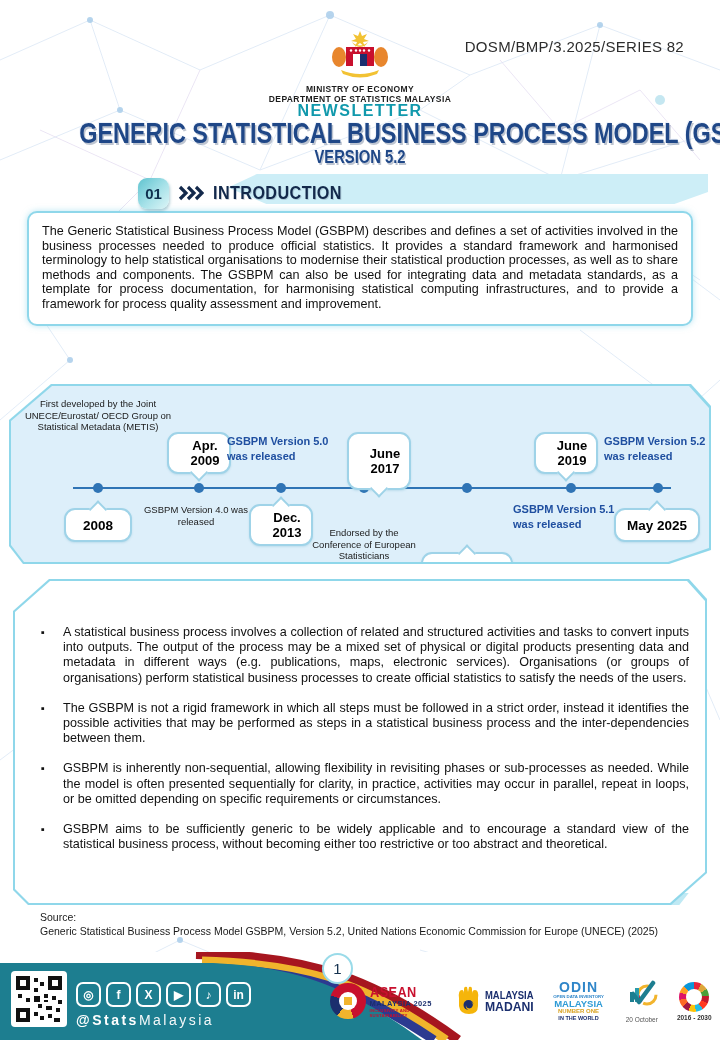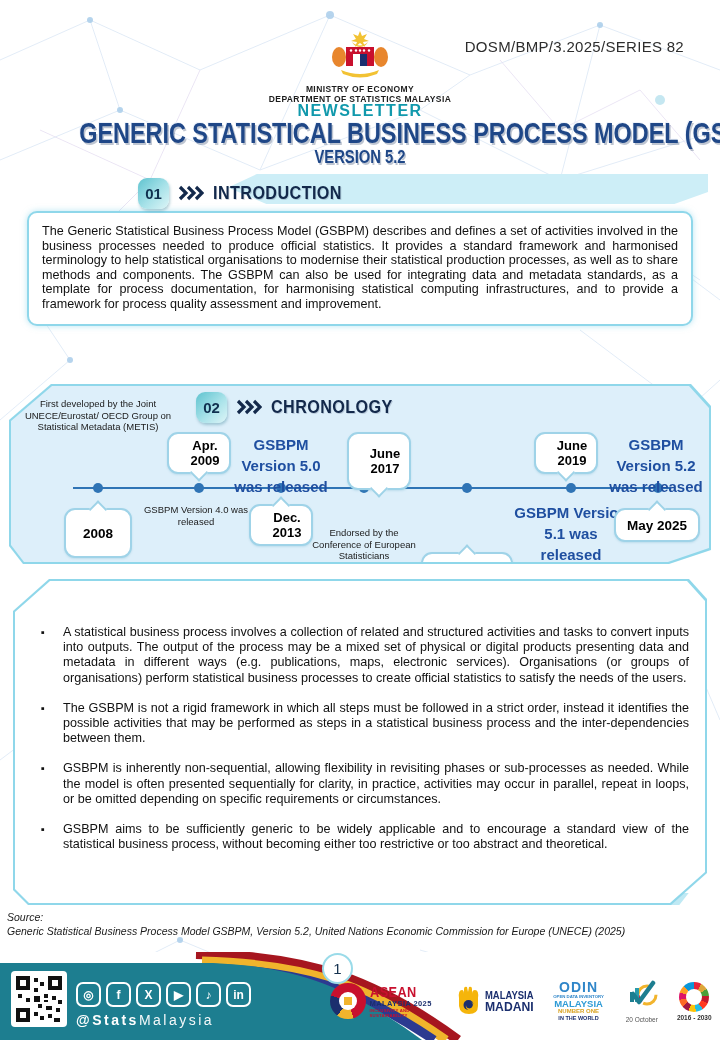--- a/index.html
+++ b/index.html
@@ -46,21 +46,21 @@
   .card2-outer { position:absolute; left:9px; top:384px; width:702px; height:180px; background:#8fd7ea;
     clip-path:polygon(42px 0, calc(100% - 20px) 0, 100% 22px, 100% calc(100% - 14px), calc(100% - 42px) 100%, 14px 100%, 0 calc(100% - 18px), 0 36px);
     filter:drop-shadow(0 0 5px rgba(120,200,225,.6)); z-index:2; }
   .card2-inner { position:absolute; inset:2px; background:#ddeffa;
     clip-path:polygon(41px 0, calc(100% - 20px) 0, 100% 22px, 100% calc(100% - 14px), calc(100% - 41px) 100%, 13px 100%, 0 calc(100% - 17px), 0 35px); }
   .card2-inner .sec-header { position:absolute; left:185px; top:5px; }
 
   .tl-line { position:absolute; left:62px; top:101px; width:598px; height:2px; background:#2f74b5; }
   .tl-node { position:absolute; top:97px; width:10px; height:10px; border-radius:50%; background:#2f74b5; }
   .tl-note { position:absolute; font-size:9.5px; line-height:11.5px; color:#1a1a1a; text-align:center; }
-  .tl-note-blue { position:absolute; font-size:15px; line-height:21px; color:#1f4fa0; font-weight:bold; text-align:center; }
+  .tl-note-blue { position:absolute; font-size:11px; line-height:15px; color:#1f4fa0; font-weight:bold; text-align:left; }
   .bubble { position:absolute; background:#fff; border:2px solid #9fd3e8; border-radius:11px;
     display:flex; align-items:center; justify-content:center; text-align:center;
     font-weight:bold; color:#000; box-shadow:0 1px 2px rgba(100,170,200,.25); }
   .bubble.two { font-size:13px; line-height:15px;padding-left:12px; }
   .bubble.one { font-size:13.5px; }
   .bubble.tail-down::after { content:""; position:absolute; left:50%; bottom:-7px; width:11px; height:11px; background:#fff;
     border-right:2px solid #9fd3e8; border-bottom:2px solid #9fd3e8; transform:translateX(-50%) rotate(45deg); }
   .bubble.tail-up::after { content:""; position:absolute; left:50%; top:-7px; width:11px; height:11px; background:#fff;
     border-left:2px solid #9fd3e8; border-top:2px solid #9fd3e8; transform:translateX(-50%) rotate(45deg); }
 
@@ -72,21 +72,21 @@
     clip-path:polygon(35px 0, calc(100% - 18px) 0, 100% 20px, 100% calc(100% - 31px), calc(100% - 35px) 100%, 14px 100%, 0 calc(100% - 14px), 0 31px); }
   .card3-inner .sec-header { position:absolute; left:200px; top:6px; }
   .bullets { position:absolute; left:22px; top:44px; width:652px; list-style:none; }
   .bullets li { position:relative; padding-left:26px; margin-bottom:15px; font-size:12.6px; line-height:15.2px; color:#111; text-align:justify; }
   .bullets li .bullet-marker { position:absolute; left:4px; top:0; font-size:11px; color:#111; }
 
   .deco1 { position:absolute; left:357px; top:893px; width:120px; height:12px; background:#bfe9f4; transform:skewX(-38deg); z-index:1; }
   .deco2 { position:absolute; left:606px; top:893px; width:78px; height:12px; background:#bfe9f4; transform:skewX(-38deg); z-index:1; }
 
   
-  .source { position:absolute; left:7px; top:911px; z-index:2;font-style:italic; }
+  .source { position:absolute; left:40px; top:911px; z-index:2; }
   .source .src-label { font-size:10.5px; color:#1a1a1a; }
   .source .src-text { font-size:10.5px; color:#1a1a1a; margin-top:2px; }
 
   
   .footer { position:absolute; left:0; bottom:0; width:720px; height:88px; z-index:4; }
   .footer svg.band { position:absolute; left:0; top:0; }
   .page-circle { position:absolute; left:322px; top:1px; width:31px; height:31px; border-radius:50%; background:#fff;
     border:2px solid #9adbe9; display:flex; align-items:center; justify-content:center;
     font-size:15px; color:#16324f; z-index:5; }
   .qr { position:absolute; left:11px; top:19px; width:56px; height:56px; background:#fff; border-radius:4px; padding:3px; z-index:5; }
@@ -200,49 +200,38 @@
       </svg>
       <span class="sec-title">INTRODUCTION</span>
     </div>
     <div class="card1">
       <p>The Generic Statistical Business Process Model (GSBPM) describes and defines a set of activities involved in the business processes needed to produce official statistics. It provides a standard framework and harmonised terminology to help statistical organisations to modernise their statistical production processes, as well as to share methods and components. The GSBPM can also be used for integrating data and metadata standards, as a template for process documentation, for harmonising statistical computing infrastructures, and to provide a framework for process quality assessment and improvement.</p>
     </div>
   </div>
 
   <div class="card2-outer">
     <div class="card2-inner">
-      <div class="sec-header">
-        <div class="badge">02</div>
-        <svg class="chevrons" width="26" height="16" viewBox="0 0 26 16">
-          <g stroke="#13294b" stroke-width="3.2" fill="none">
-              <path d="M2 2 L8 8 L2 14"></path>
-              <path d="M10 2 L16 8 L10 14"></path>
-              <path d="M18 2 L24 8 L18 14"></path>
-            </g>
-        </svg>
-        <span class="sec-title">CHRONOLOGY</span>
-      </div>
 
       <div class="tl-line"></div>
       <div class="tl-node" style="left:82px;"></div>
       <div class="tl-node" style="left:183px;"></div>
       <div class="tl-node" style="left:265px;"></div>
       <div class="tl-node" style="left:348px;"></div>
       <div class="tl-node" style="left:451px;"></div>
       <div class="tl-node" style="left:555px;"></div>
       <div class="tl-node" style="left:642px;"></div>
 
       <div class="tl-note" style="left:7px; top:12px; width:160px;">First developed by the Joint UNECE/Eurostat/ OECD Group on Statistical Metadata (METIS)</div>
       <div class="bubble two tail-down" style="left:156px; top:46px; width:64px; height:42px;">Apr. 2009</div>
       <div class="tl-note-blue" style="left:216px; top:48px; width:108px;">GSBPM Version 5.0 was released</div>
       <div class="bubble two tail-down" style="left:336px; top:46px; width:64px; height:58px;">June 2017</div>
       <div class="bubble two tail-down" style="left:523px; top:46px; width:64px; height:42px;">June 2019</div>
       <div class="tl-note-blue" style="left:593px; top:48px; width:104px;">GSBPM Version 5.2 was released</div>
 
-      <div class="bubble one tail-up" style="left:53px; top:122px; width:68px; height:50px;">2008</div>
+      <div class="bubble one tail-up" style="left:53px; top:122px; width:68px; height:34px;">2008</div>
       <div class="tl-note" style="left:129px; top:118px; width:112px;">GSBPM Version 4.0 was released</div>
       <div class="bubble two tail-up" style="left:238px; top:118px; width:64px; height:42px;">Dec. 2013</div>
       <div class="tl-note" style="left:296px; top:114px; width:114px;margin-top:27px;">Endorsed by the Conference of European Statisticians</div>
       <div class="bubble one tail-up" style="left:410px; top:122px; width:92px; height:34px;margin-top:44px;">2017 - 2018</div>
       <div class="tl-note-blue" style="left:502px; top:116px; width:116px;">GSBPM Version 5.1 was released</div>
       <div class="bubble one tail-up" style="left:603px; top:122px; width:86px; height:34px;">May 2025</div>
     </div>
   </div>
 
   <div class="card3-outer">

